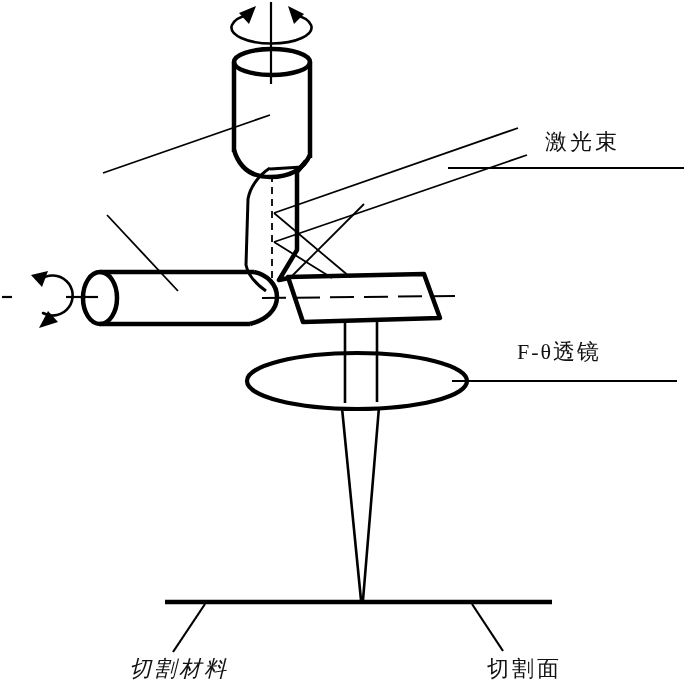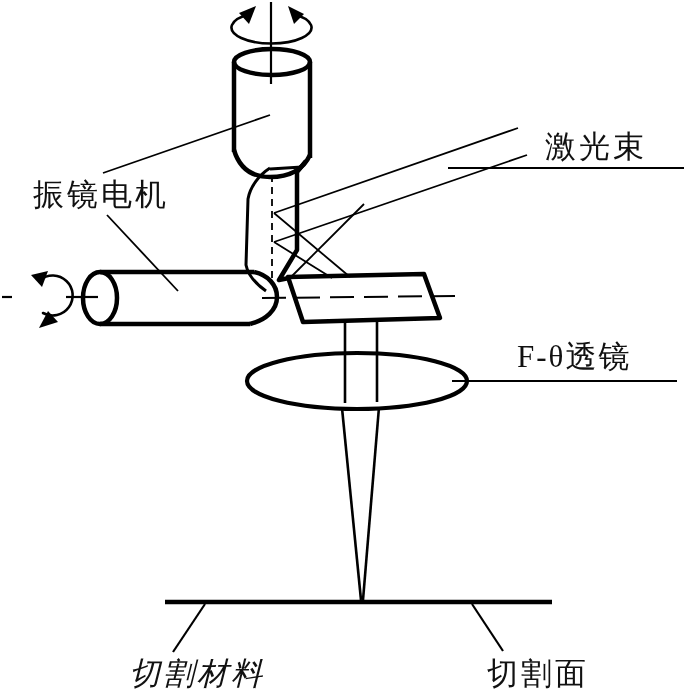--- a/index.html
+++ b/index.html
@@ -8,21 +8,21 @@
     width:685px;height:690px;
     background:#ffffff;
     overflow:hidden;
     font-family:"Liberation Serif", serif;
   }
   svg{position:absolute;left:0;top:0;}
   svg path, svg line, svg ellipse{stroke:#000;fill:none;}
   .label{
     position:absolute;
     color:#111;
-    font-size:31px;
+    font-size:22px;
     letter-spacing:3px;
     white-space:nowrap;
     line-height:1;
     font-family:"Liberation Serif", serif;
   }
   .lbl-galvo   {left:33px;  top:179px;}
   .lbl-laser   {left:545px; top:131px;}
   .lbl-ftheta  {left:517px; top:341px; letter-spacing:2px;}
   .lbl-material{left:129px; top:658px;font-style:italic;}
   .lbl-surface {left:487px; top:658px;text-align:center;}
@@ -106,19 +106,18 @@
     <g>
       <line x1="103" y1="173" x2="270" y2="115" stroke-width="1.8"></line>
       <line x1="107" y1="215" x2="178" y2="291" stroke-width="1.8"></line>
       <line x1="448" y1="168" x2="684" y2="168" stroke-width="1.8"></line>
       <line x1="452" y1="381" x2="677" y2="381" stroke-width="1.8"></line>
       <line x1="205" y1="604" x2="173" y2="652" stroke-width="2.2"></line>
       <line x1="472" y1="604" x2="503" y2="651" stroke-width="2.2"></line>
     </g>
   </svg>
 
-  <div class="label lbl-galvo">振镜电机</div>
   <div class="label lbl-laser">激光束</div>
   <div class="label lbl-ftheta">F-θ透镜</div>
   <div class="label lbl-material">切割材料</div>
   <div class="label lbl-surface">切割面</div>
 
 </div>
 
 </body></html>

